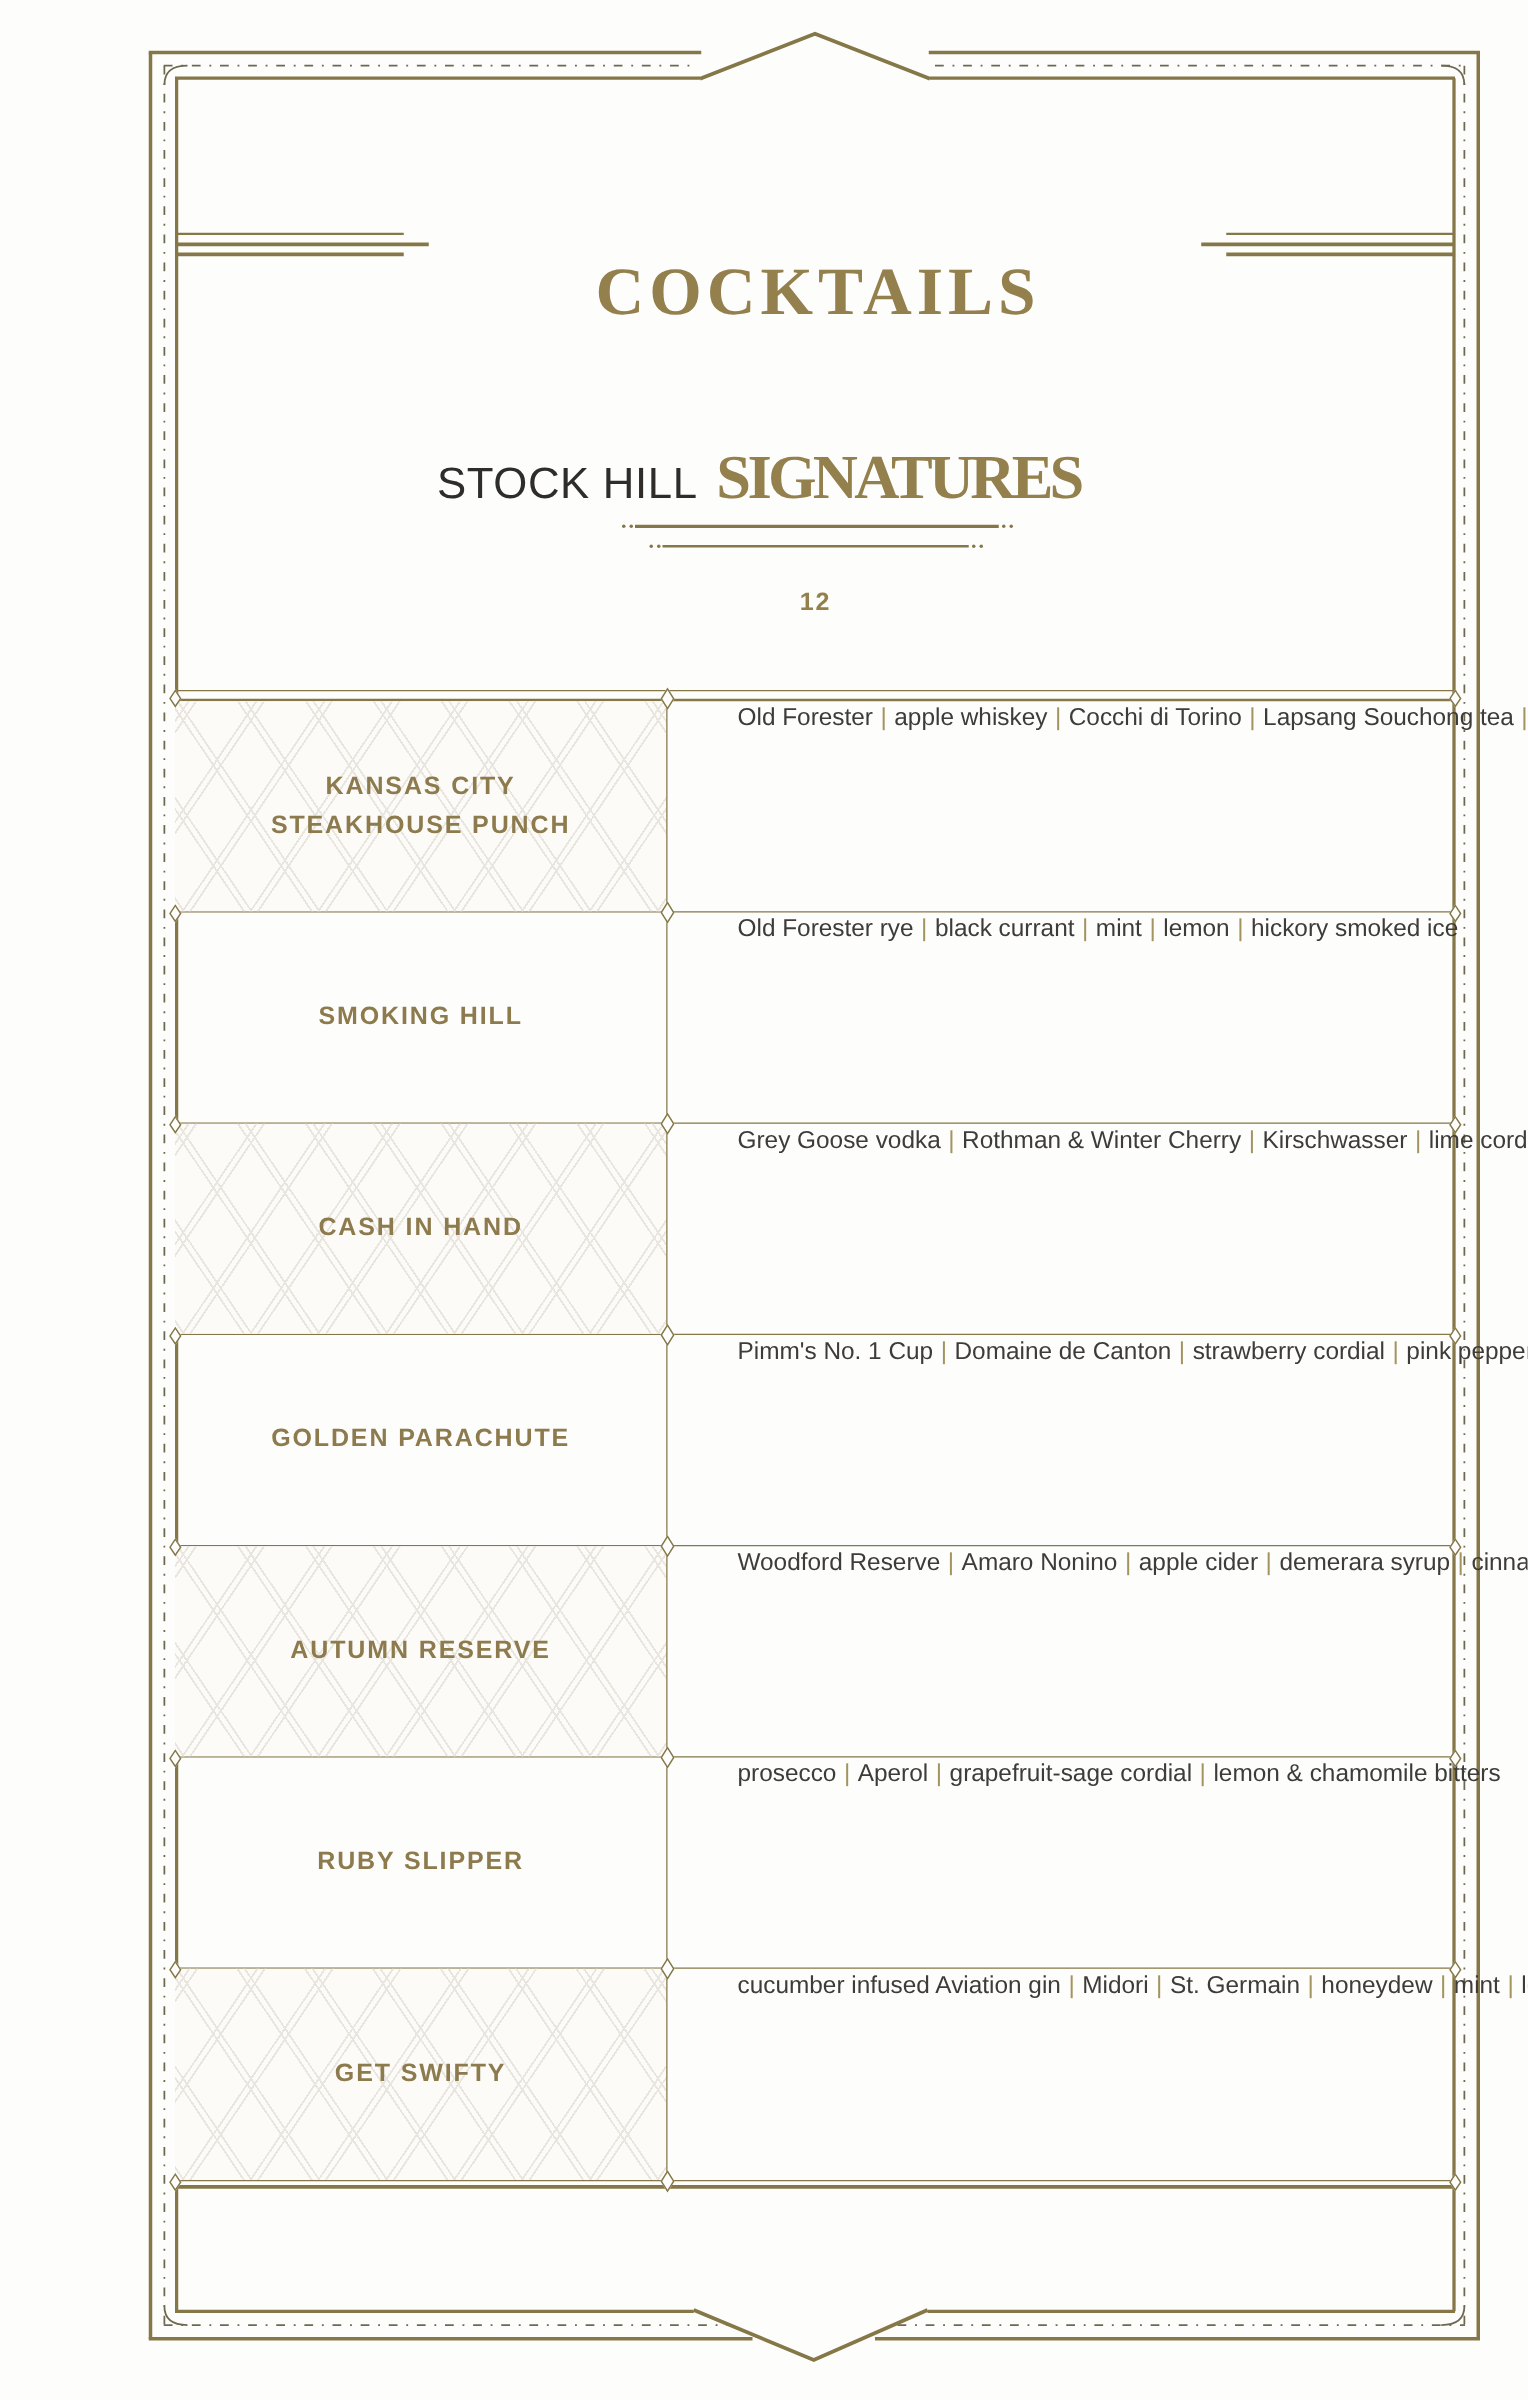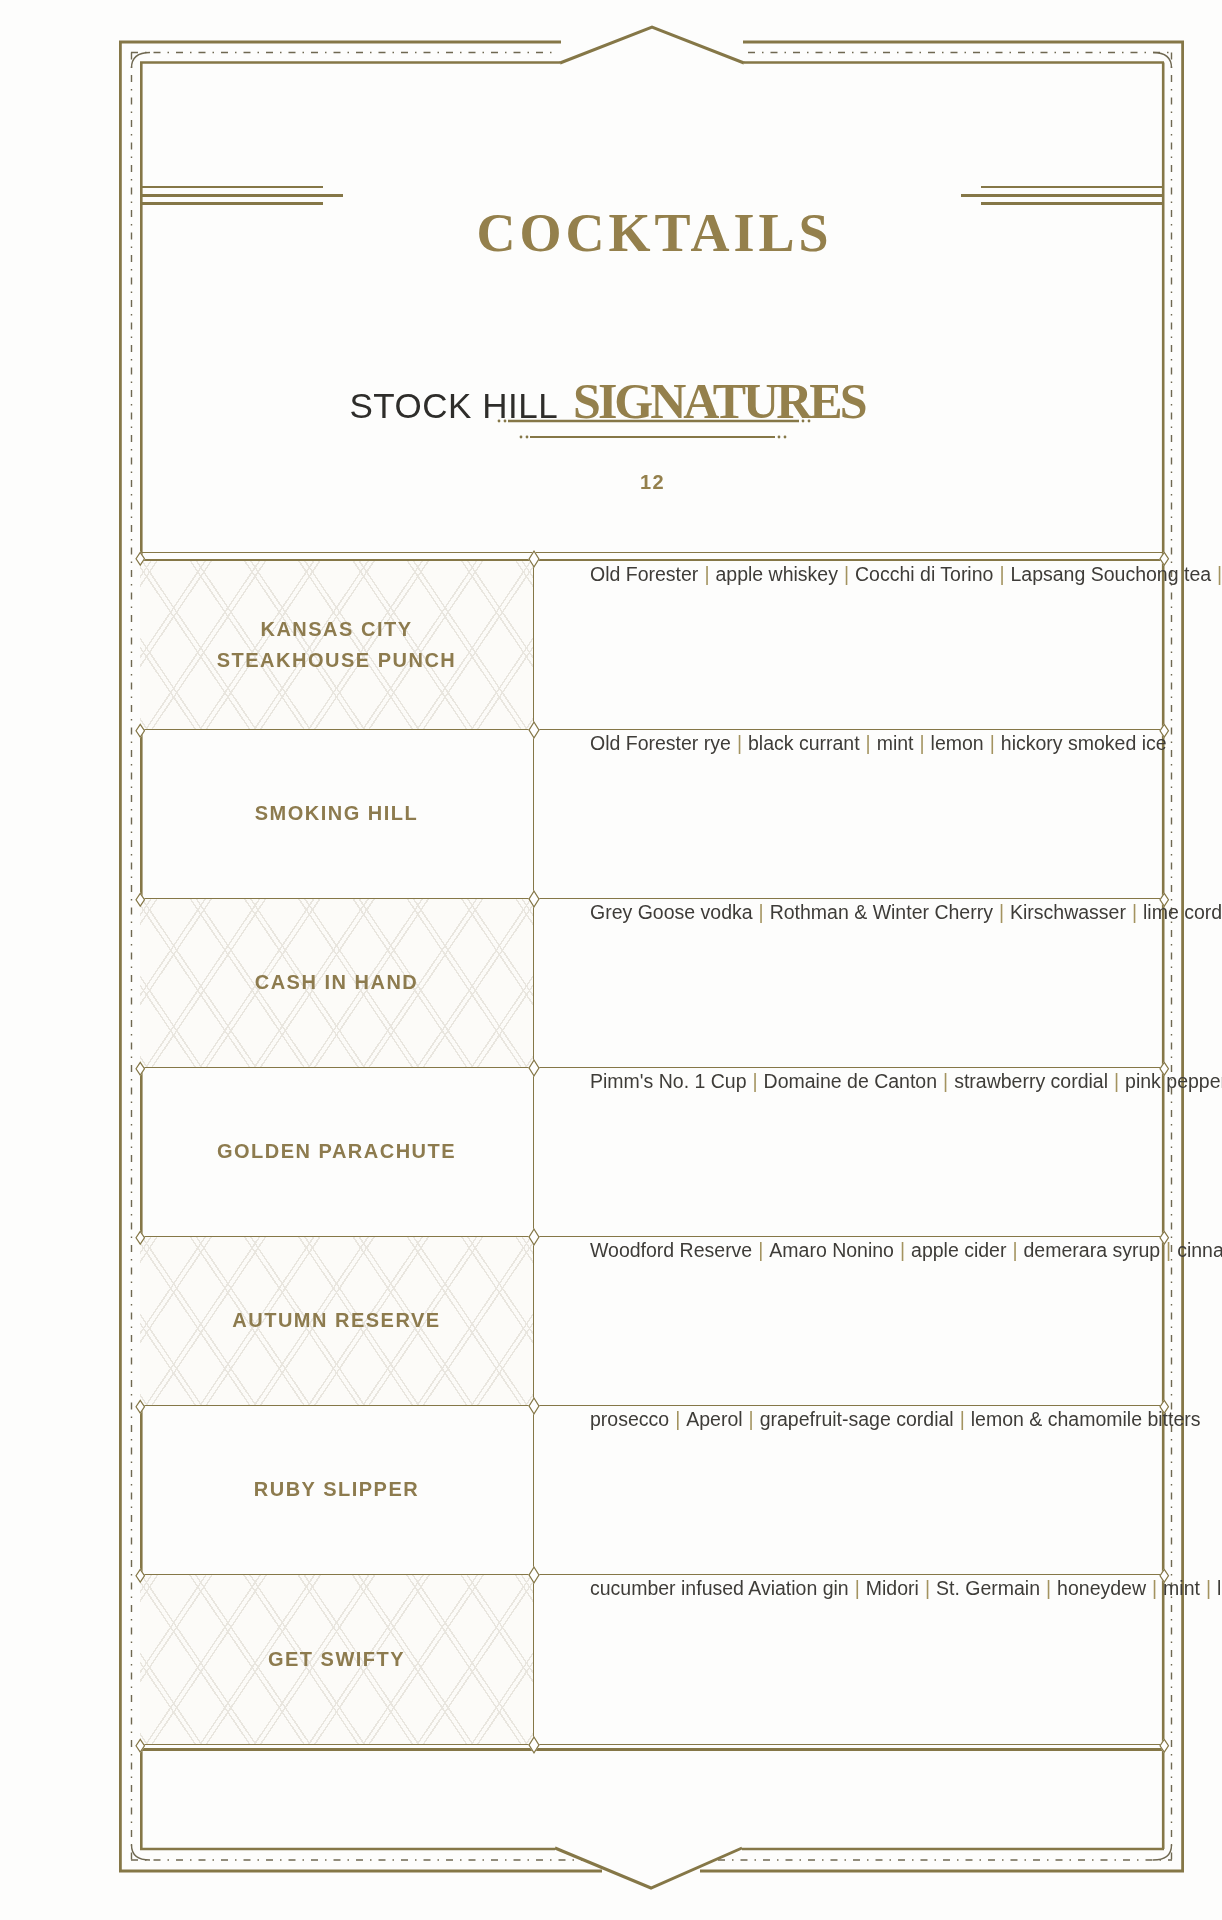--- a/index.html
+++ b/index.html
@@ -36,21 +36,21 @@
   .section{
     position:absolute;top:352px;left:140px;width:934px;
     display:flex;justify-content:center;align-items:baseline;gap:15px;
   }
   .sec-prefix{
     font-family:"Liberation Sans",sans-serif;font-size:35px;font-weight:normal;
     letter-spacing:.5px;color:var(--text-dark);
   }
   .sec-name{
     font-family:"Liberation Serif",serif;font-weight:bold;font-size:50px;
-    letter-spacing:-3px;color:var(--accent-gold);margin-top:20px;
+    letter-spacing:-3px;color:var(--accent-gold);
   }
   .price{
     position:absolute;top:471px;left:140px;width:1025px;text-align:center;
     font-weight:bold;font-size:20px;letter-spacing:1.5px;color:var(--accent-gold);
   }
 
   
   .menu-table{position:absolute;left:140px;top:551.5px;width:1024.5px;}
   .top-rule{
     height:9px;

